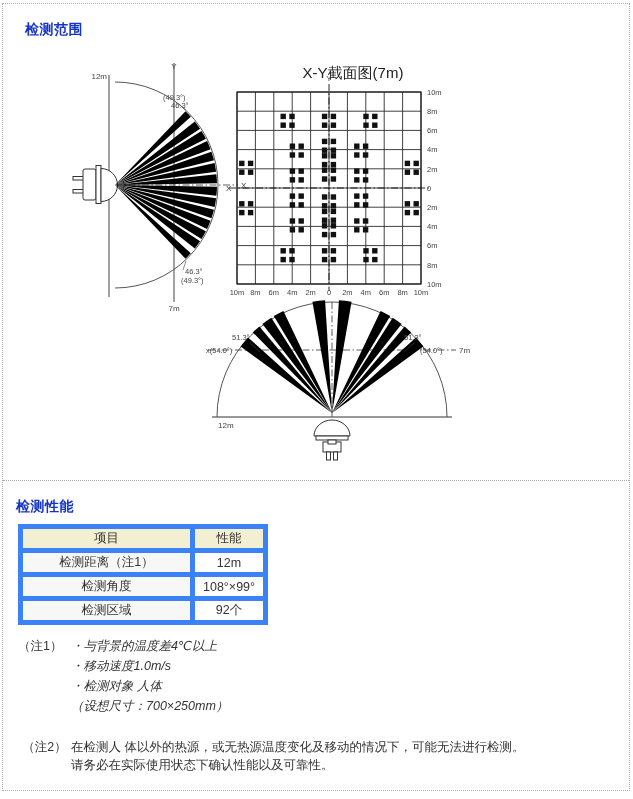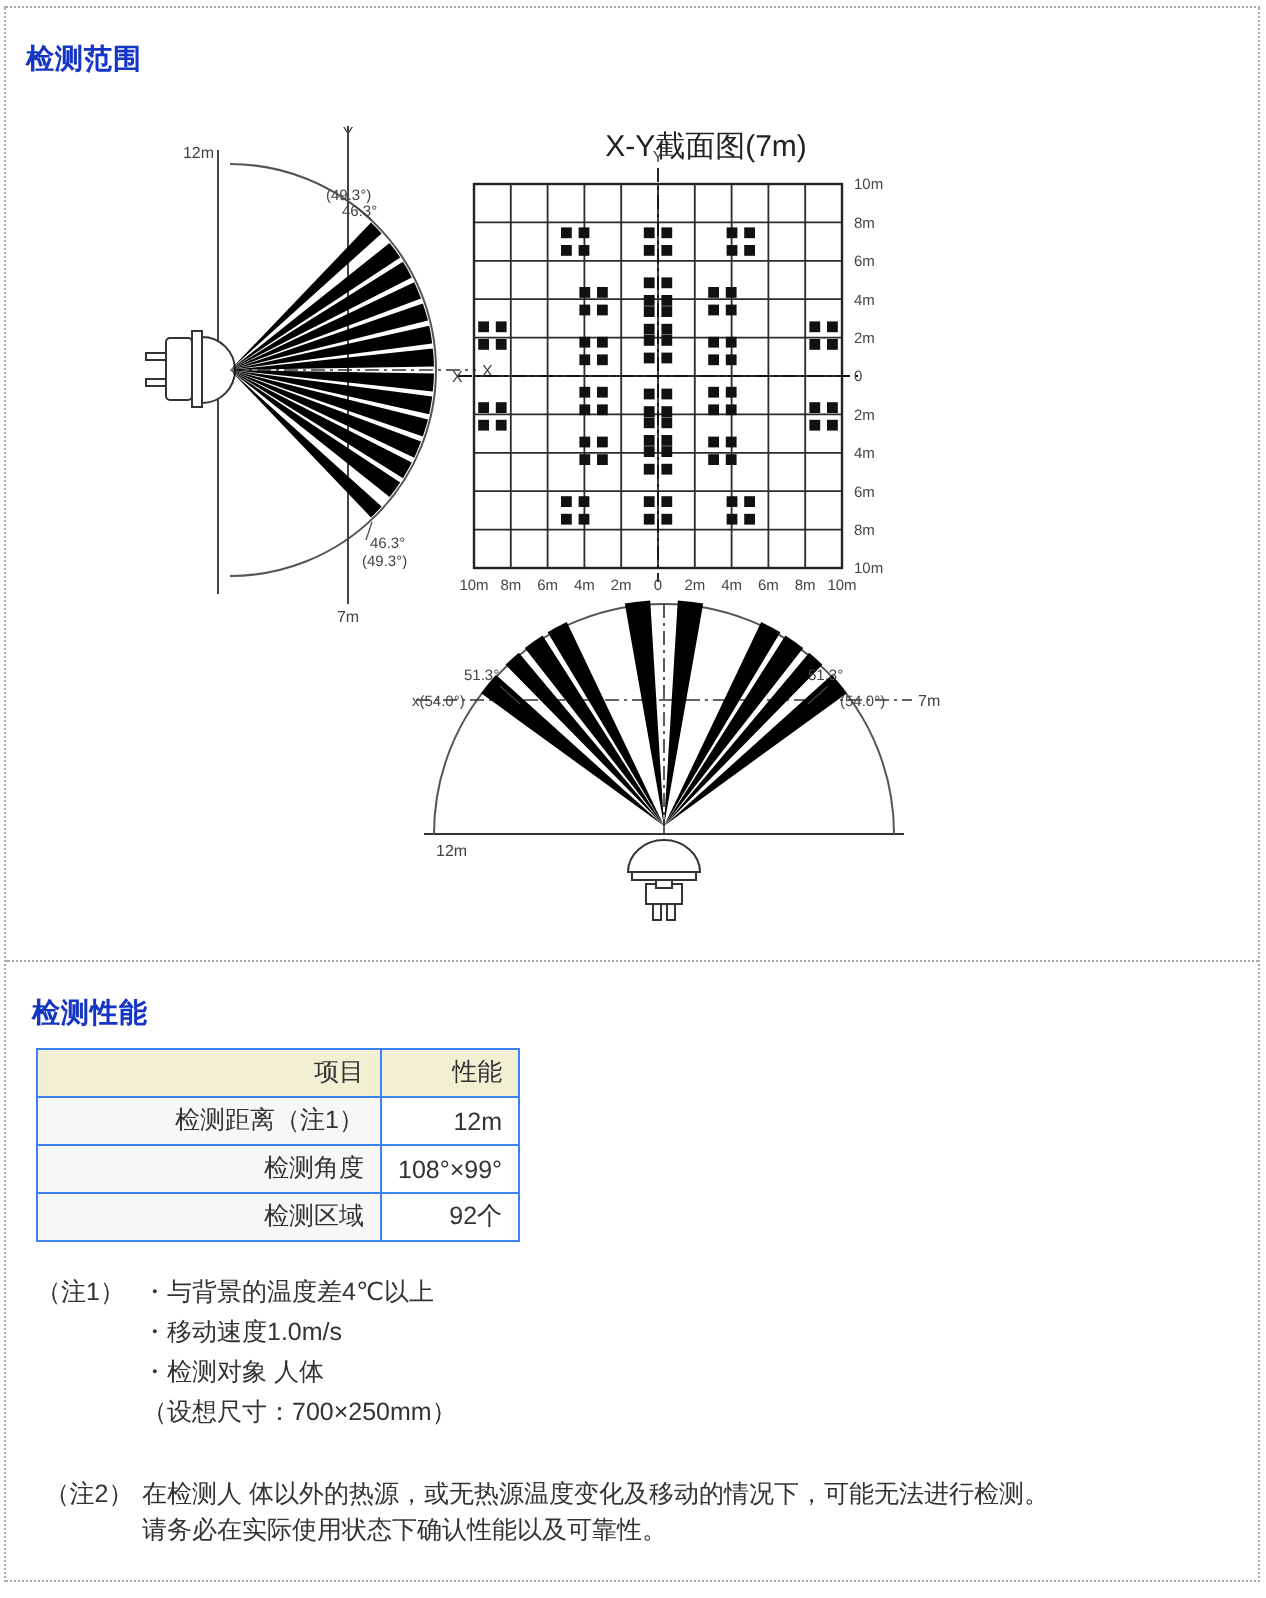--- a/index.html
+++ b/index.html
@@ -2,41 +2,41 @@
 <html><head>
 <meta charset="utf-8">
 <style>
   html,body{margin:0;padding:0;background:#fff;}
   .page{position:relative;width:633px;height:799px;background:#fff;overflow:hidden;
         font-family:"Liberation Sans","DejaVu Sans",sans-serif;color:#333;}
   .outer-box{position:absolute;left:2px;top:3px;width:626px;height:786px;
         border:1px dotted #ababab;background:#fff;}
   .divider{position:absolute;left:0;top:476px;width:100%;height:0;border-top:1px dotted #ababab;}
   .sec-heading{position:absolute;font-size:14px;font-weight:bold;color:#1535c4;letter-spacing:.5px;}
-  #heading-range{left:10px;top:17px;}
+  #heading-range{left:22px;top:17px;}
   #heading-perf{left:13px;top:494px;}
   .dsvg{position:absolute;}
   #svg-side{left:52px;top:51px;}
   #svg-grid{left:222px;top:54px;}
   #svg-bottom{left:179px;top:291px;}
   
   .spec-table{position:absolute;left:15px;top:520px;border-collapse:collapse;
         font-size:12.5px;color:#333;}
-  .spec-table th,.spec-table td{border:1px solid #3b82f6;text-align:right;font-weight:normal;
+  .spec-table th,.spec-table td{border:5px solid #3b82f6;text-align:center;font-weight:normal;
         padding:0 8px;height:24px;box-sizing:border-box;}
   .spec-table th{background:#f3efd2;}
   .spec-table td.rowhead{background:#f7f7f6;width:172px;}
   .spec-table td.val, .spec-table th.val{width:62px;background-clip:padding-box;}
   .spec-table td.val{background:#fff;}
   
   .note{position:absolute;left:15px;font-size:12.5px;color:#333;display:flex;}
   #note1{top:632px;}
   #note2{top:734px;}
   .note-label{width:53px;flex:0 0 53px;line-height:20px;}
-  #note1 .note-body{line-height:20px;}
+  #note1 .note-body{line-height:20px;font-style:italic;}
   #note2 .note-label{line-height:18px;text-align:center;}
   #note2 .note-body{line-height:18px;}
   .note-body div{white-space:nowrap;}
 </style>
 </head>
 <body>
 
 <div class="page">
   <div class="outer-box">
 

